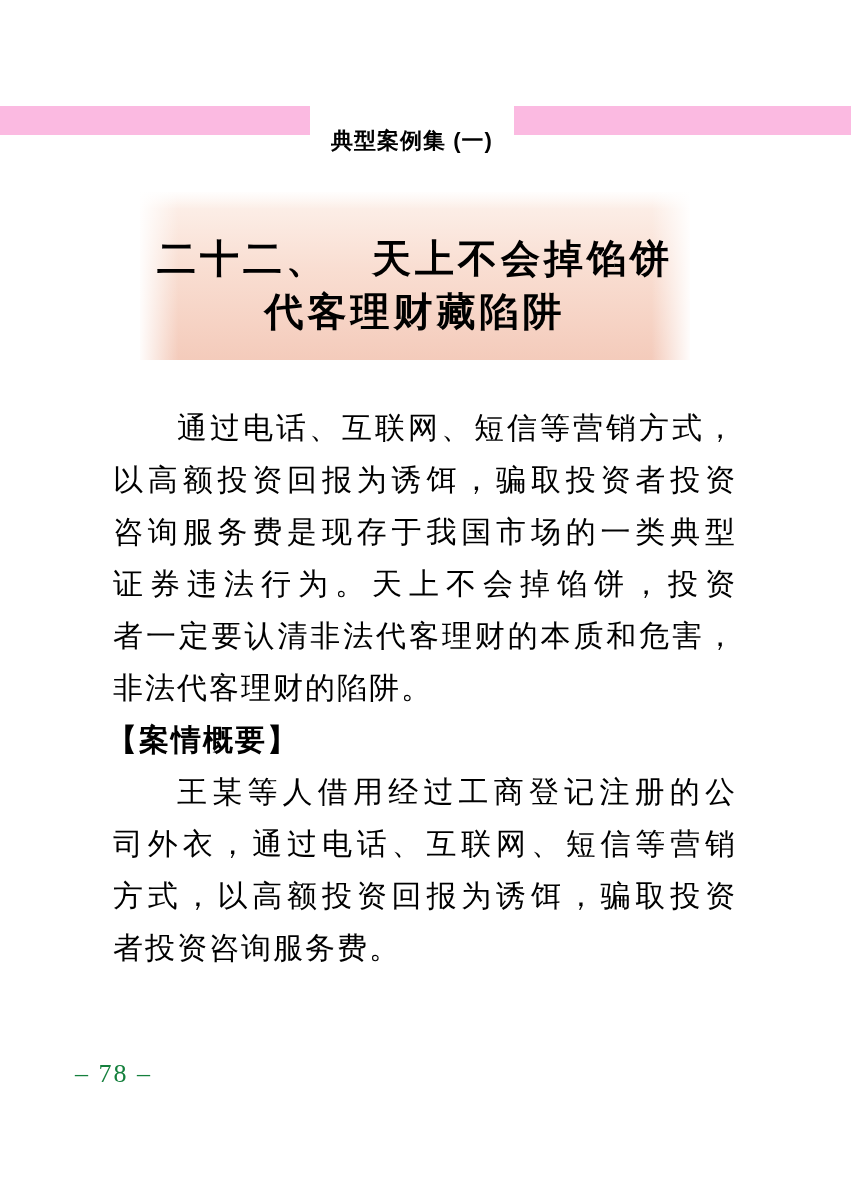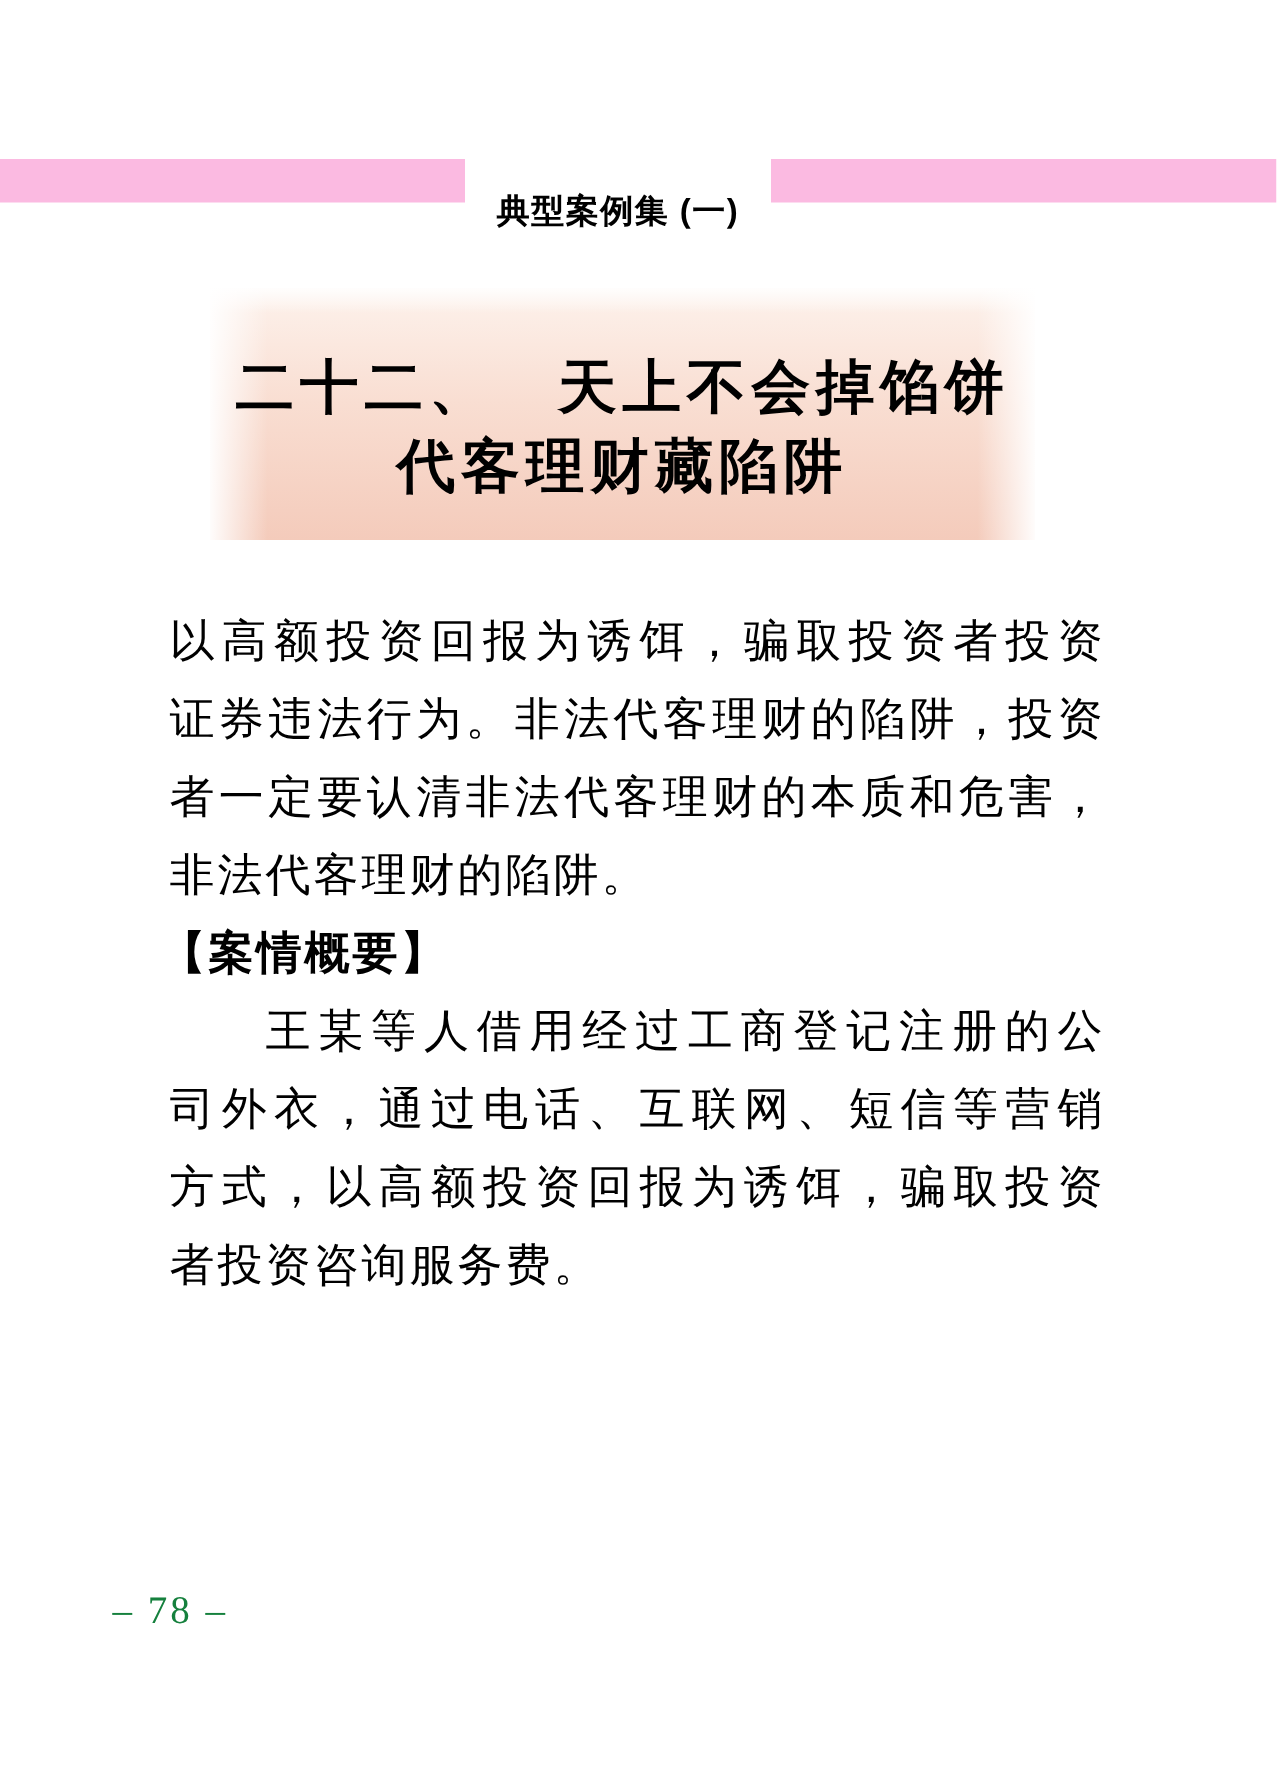--- a/index.html
+++ b/index.html
@@ -75,22 +75,24 @@
 <div class="runhead-bar left"></div>
 <div class="runhead-bar right"></div>
 <div class="runhead-title">典型案例集 (一)</div>
 
 <div class="title-block">
   <div class="title-line">二十二、　天上不会掉馅饼</div>
   <div class="title-line">代客理财藏陷阱</div>
 </div>
 
 <div class="body-text">
+  <div class="line indent">通过电话、互联网、短信等营销方式，</div>
   <div class="line">以高额投资回报为诱饵，骗取投资者投资</div>
-  <div class="line">证券违法行为。非法代客理财的陷阱，投资</div>
+  <div class="line">咨询服务费是现存于我国市场的一类典型</div>
+  <div class="line">证券违法行为。天上不会掉馅饼，投资</div>
   <div class="line">者一定要认清非法代客理财的本质和危害，</div>
   <div class="line last">非法代客理财的陷阱。</div>
 
   <div class="line sect">【案情概要】</div>
 
   <div class="line indent">王某等人借用经过工商登记注册的公</div>
   <div class="line">司外衣，通过电话、互联网、短信等营销</div>
   <div class="line">方式，以高额投资回报为诱饵，骗取投资</div>
   <div class="line last">者投资咨询服务费。</div>
 </div>

